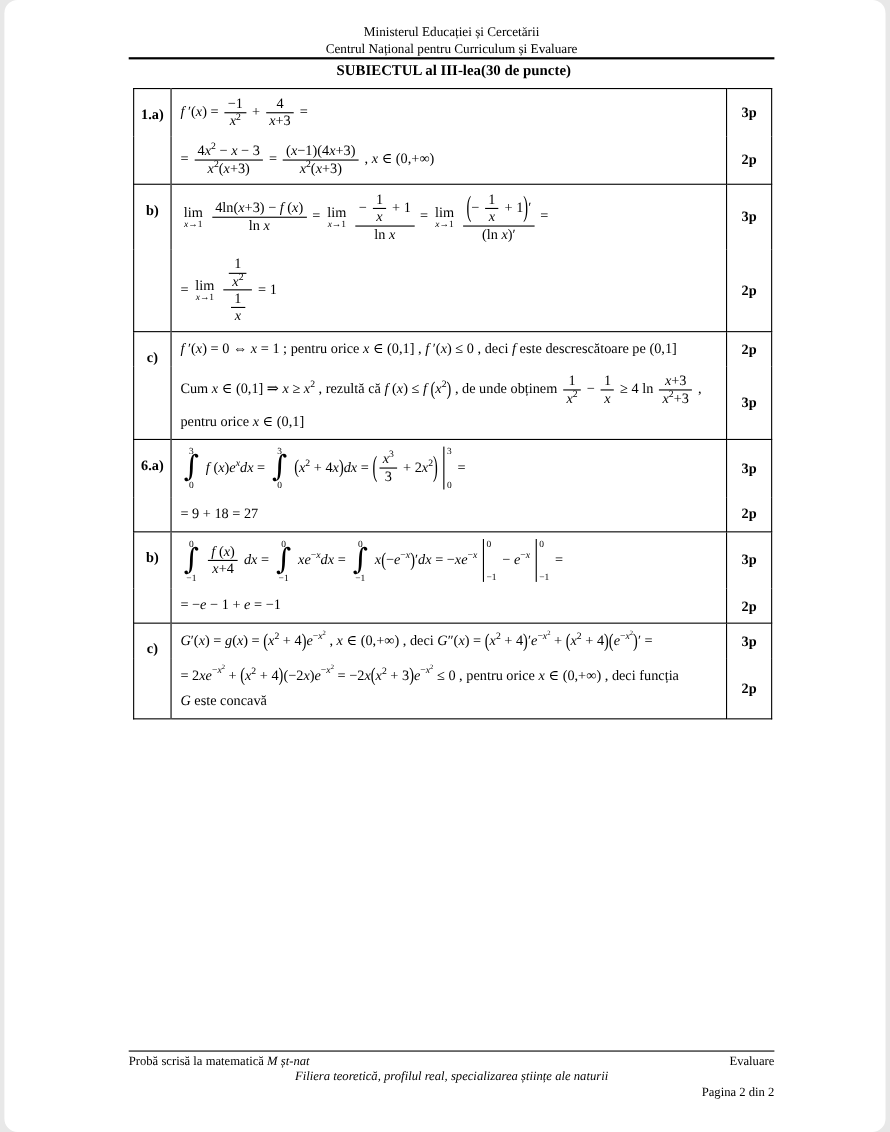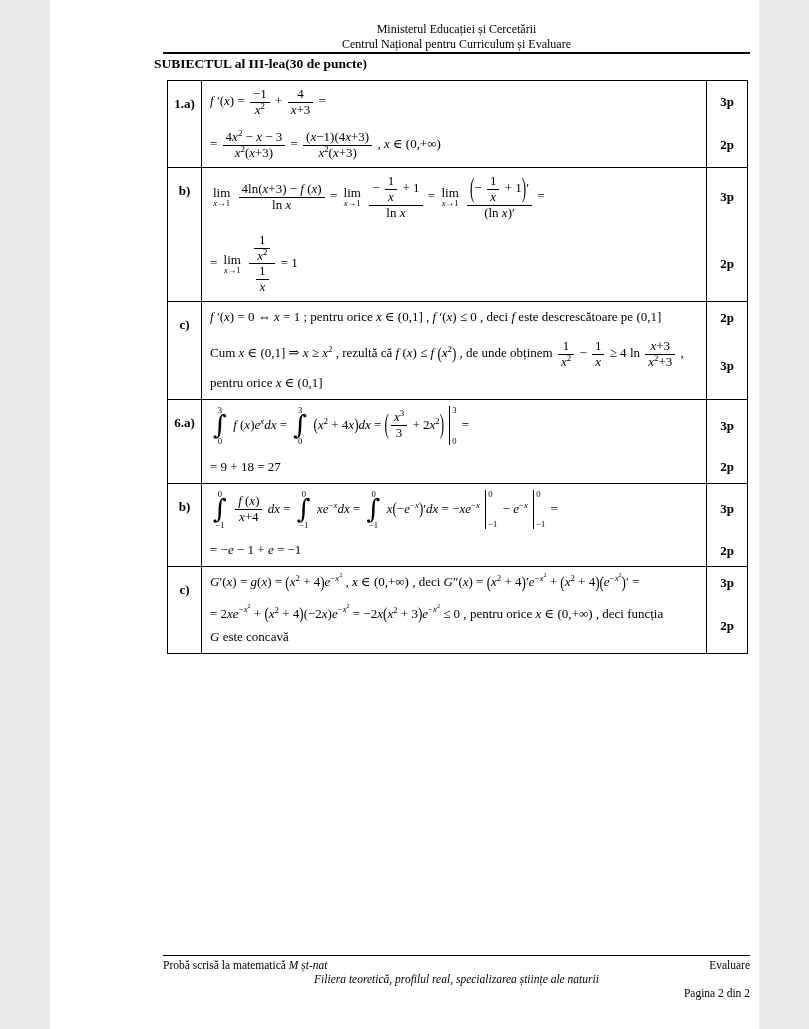--- a/index.html
+++ b/index.html
@@ -1,26 +1,27 @@
 <!DOCTYPE html>
 <html><head>
 <meta charset="utf-8">
 <style>
   html,body{margin:0;padding:0;background:#e8e8e8;}
   .page{
-    position:relative;width:709px;height:1029px;background:#ffffff;
+    position:relative;width:801px;height:1029px;background:#ffffff;
     font-family:"Liberation Serif","DejaVu Serif",serif;color:#000;overflow:hidden;
     margin:0 auto;
+    border-radius:12px;
   }
   
   .doc-header{position:absolute;top:22px;left:113px;width:587px;text-align:center;
     font-size:12px;line-height:1.25;}
   .header-rule{position:absolute;top:52px;left:113px;width:587px;border-top:2px solid #000;}
-  .section-heading{position:absolute;top:56px;left:104px;width:587px;display:flex;
-    justify-content:flex-start;font-weight:bold;font-size:13.5px;}
+  .section-heading{position:absolute;top:56px;left:115px;width:587px;display:flex;
+    justify-content:center;font-weight:bold;font-size:13.5px;}
   
   table.barem{position:absolute;top:80px;left:117px;width:581px;border-collapse:collapse;
     font-size:13px;}
   table.barem, table.barem tbody{border:1.4px solid #000;}
   td{padding:0;vertical-align:middle;}
   td.lbl{border-right:1.2px solid #000;width:33px;text-align:center;vertical-align:top;
     font-weight:bold;padding-top:15px;font-size:13px;}
   td.pts{border-left:1.2px solid #000;width:40px;text-align:center;font-weight:bold;
     font-size:13px;margin-top:10px;}
   td.content{padding:2px 8px;}

